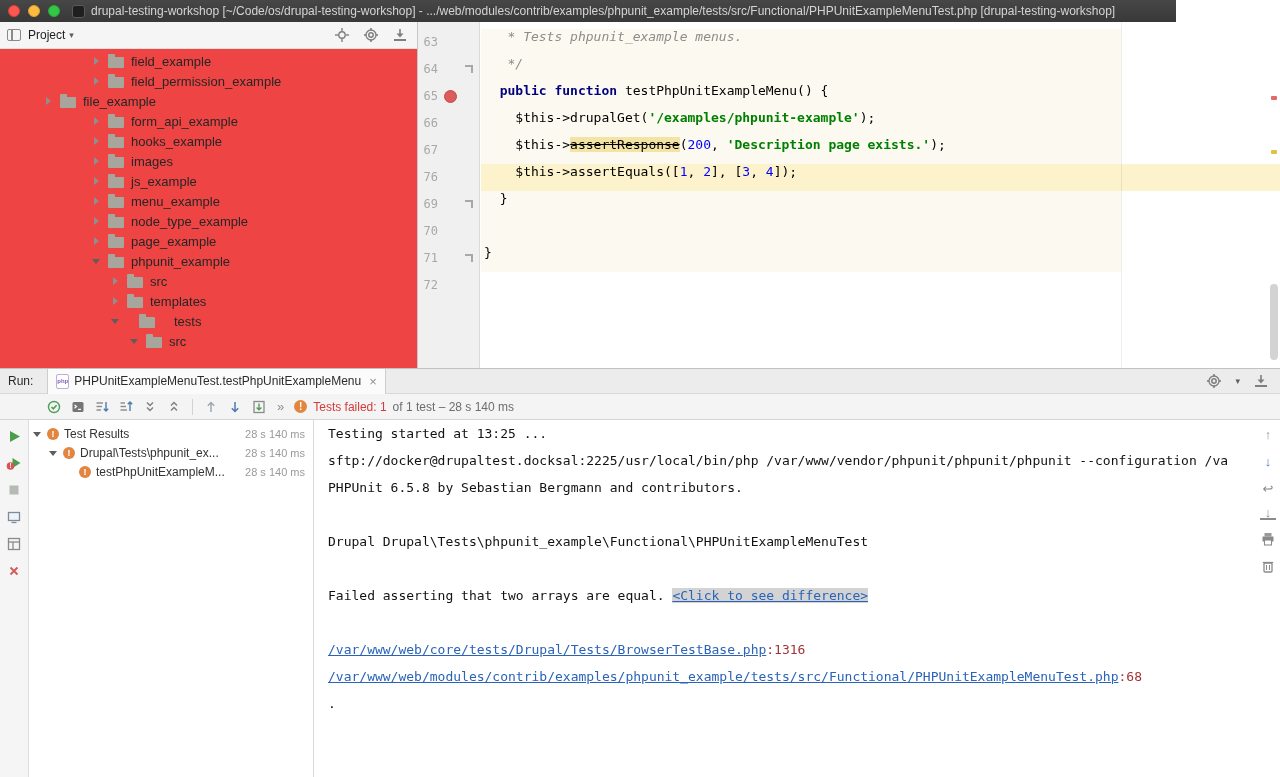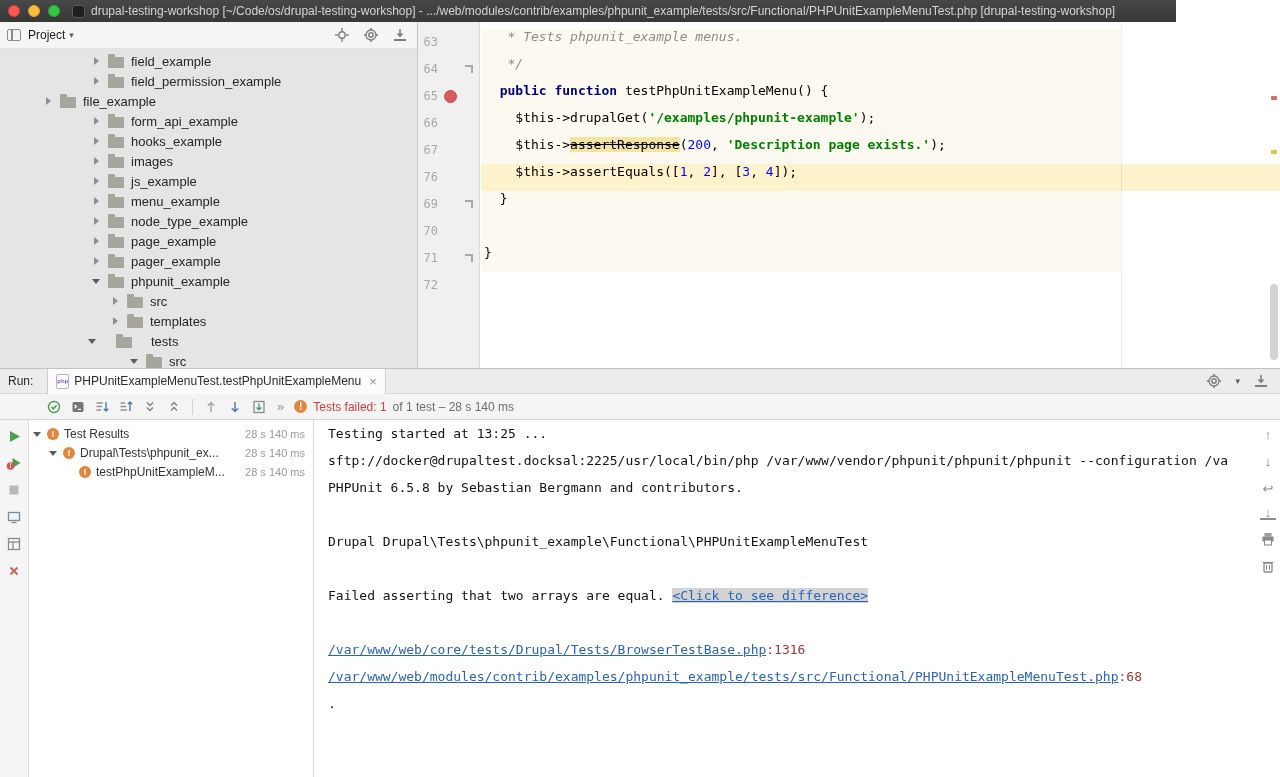--- a/index.html
+++ b/index.html
@@ -12,21 +12,21 @@
   .tl { width:12px; height:12px; border-radius:50%; margin-left:8px; flex:none; }
   .tl.red    { background:#fc5753; border:1px solid #df3e38; }
   .tl.yellow { background:#fdbc40; border:1px solid #de9f34; }
   .tl.green  { background:#33c748; border:1px solid #27aa35; }
   .doc-icon { width:13px; height:13px; background:#1f1f1f; border:1px solid #5a5a5a;
     border-radius:3px; margin:0 6px 0 12px; flex:none; }
   .title-text { color:#d4d4d4; font-size:12px; white-space:nowrap; overflow:hidden; }
 
   
   .project-panel { position:absolute; left:0; top:22px; width:418px; height:346px;
-    background:#e5e5e5; border-right:1px solid #c6c6c6; overflow:hidden; }
+    background:#ef4444; border-right:1px solid #c6c6c6; overflow:hidden; }
   .project-header { height:27px; display:flex; align-items:center; padding:0 8px 0 7px;
     background:#f5f5f5; border-bottom:1px solid #e0e0e0; }
   .pane-icon { width:14px; height:12px; border:1.5px solid #8a8a8a; border-radius:2px; position:relative; flex:none; }
   .pane-icon::before { content:""; position:absolute; left:3px; top:0; bottom:0; width:1.5px; background:#8a8a8a; }
   .project-title { font-size:12px; color:#1e1e1e; margin:0 4px 0 7px; }
   .hdr-caret { font-size:9px; color:#5c5c5c; }
   .hdr-icons { margin-left:auto; display:flex; align-items:center; gap:11px; }
   .icon-btn { display:flex; align-items:center; justify-content:center; width:18px; height:18px; }
 
   .ptree { padding-top:2px; }
@@ -217,40 +217,35 @@
         <span class="tw-caret collapsed"></span>
         <span class="folder-icon"></span>
         <span class="ptree-label">node_type_example</span>
       </div>
       <div class="ptree-row" style="padding-left: 92px;">
         <span class="tw-caret collapsed"></span>
         <span class="folder-icon"></span>
         <span class="ptree-label">page_example</span>
       </div>
       <div class="ptree-row" style="padding-left: 92px;">
-        <span class="tw-caret collapsed"></span>
-        <span class="folder-icon"></span>
-        <span class="ptree-label">pager_example</span>
-      </div>
-      <div class="ptree-row" style="padding-left: 92px;">
         <span class="tw-caret expanded"></span>
         <span class="folder-icon"></span>
         <span class="ptree-label">phpunit_example</span>
       </div>
       <div class="ptree-row" style="padding-left: 111px;">
         <span class="tw-caret collapsed"></span>
         <span class="folder-icon"></span>
         <span class="ptree-label">src</span>
       </div>
       <div class="ptree-row" style="padding-left: 111px;">
         <span class="tw-caret collapsed"></span>
         <span class="folder-icon"></span>
         <span class="ptree-label">templates</span>
       </div>
-      <div class="ptree-row" style="padding-left: 88px; gap: 12px;">
+      <div class="ptree-row" style="padding-left: 111px; gap: 12px;">
         <span class="tw-caret expanded"></span>
         <span class="folder-icon"></span>
         <span class="ptree-label">tests</span>
       </div>
       <div class="ptree-row" style="padding-left: 130px;">
         <span class="tw-caret expanded"></span>
         <span class="folder-icon"></span>
         <span class="ptree-label">src</span>
       </div>
     </div>

